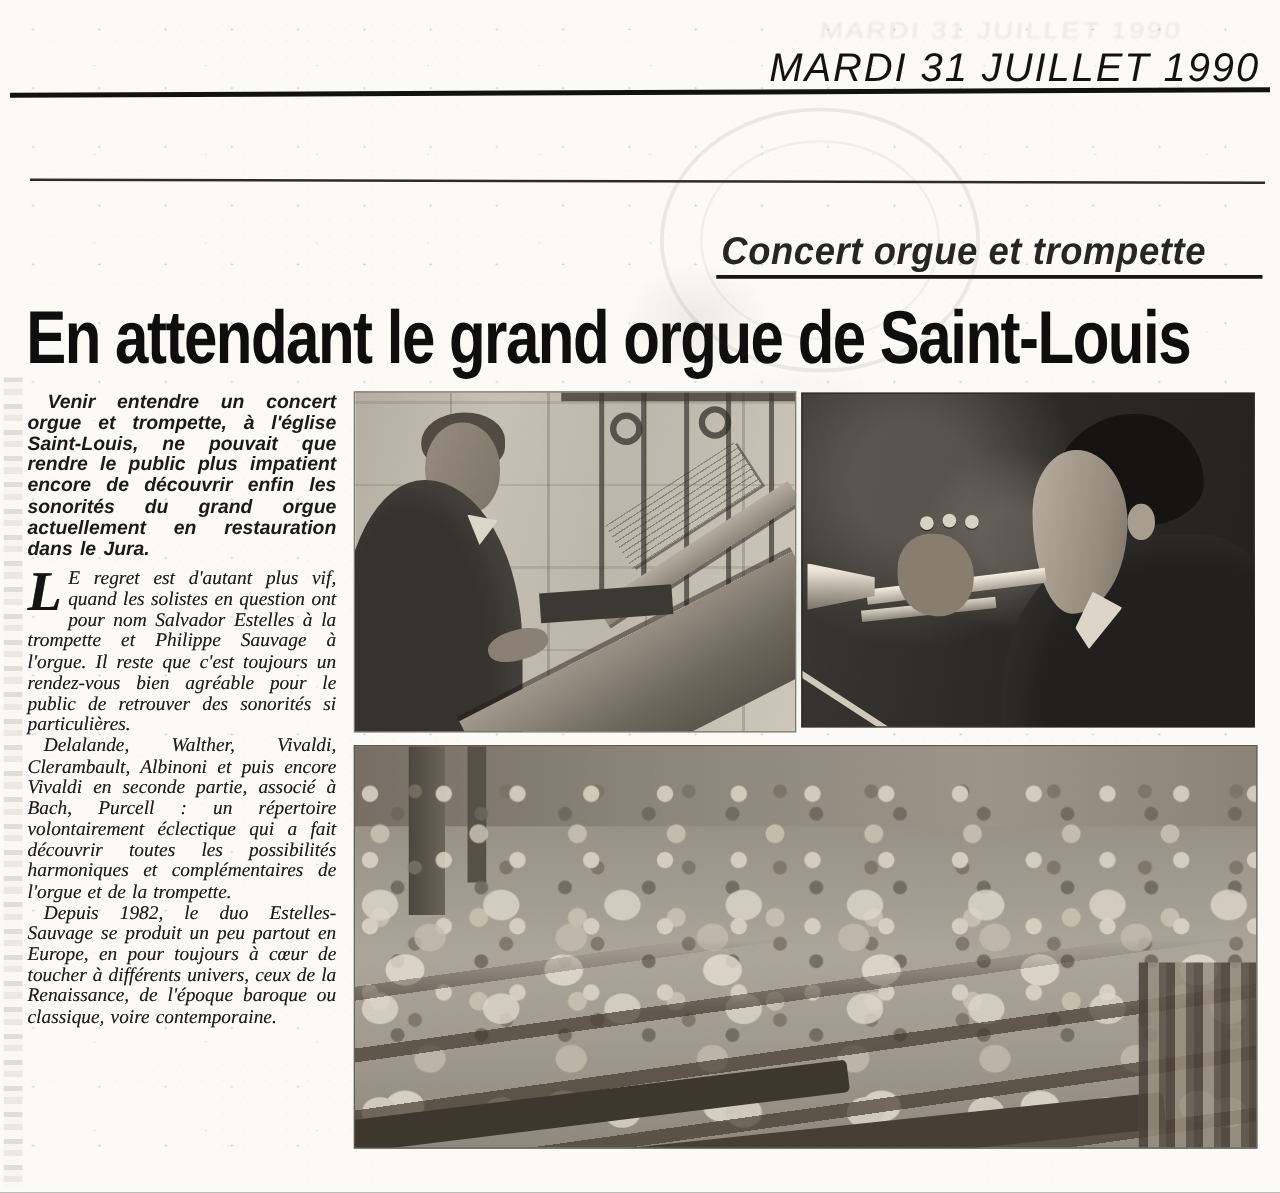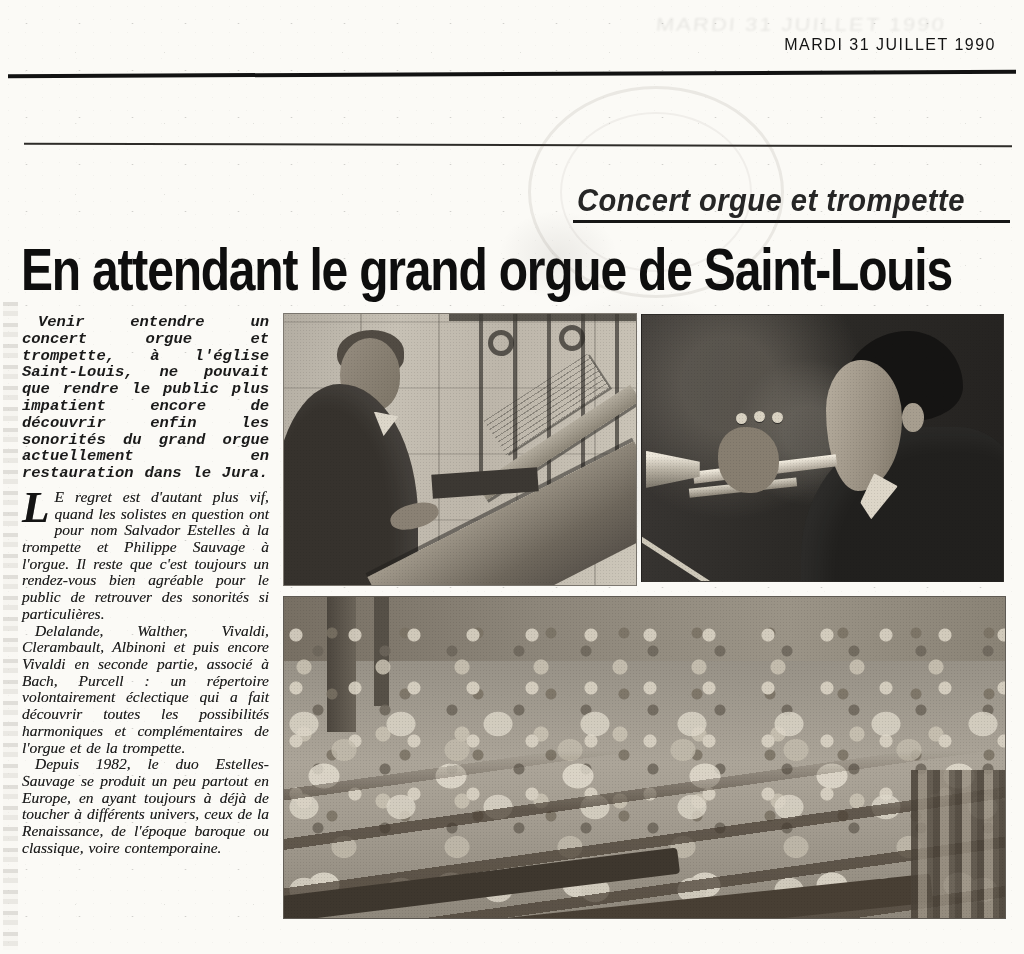--- a/index.html
+++ b/index.html
@@ -18,23 +18,24 @@
     color:#161616;
   }
   .page::after{ 
     content:""; position:absolute; inset:0; pointer-events:none;
     background-image:radial-gradient(rgba(0,0,0,.10) .5px, transparent .9px);
     background-size:17px 13px; opacity:.35;
   }
 
   
   .date {
-    position:absolute; top:36px; right:28px;
-    font-size:16px; letter-spacing:1.5px; font-weight:400; color:#131313;
+    position:absolute; top:36px; right:16px;
+    font-size:32px; letter-spacing:1.5px; font-weight:400; color:#131313;
     white-space:nowrap;
+    font-style:italic;
   }
   .ghost-date {
     position:absolute; top:12px; right:78px;
     font-size:22px; letter-spacing:2px; color:#000; opacity:.08;
     filter:blur(1px); transform:scaleY(.85) skewX(-4deg); white-space:nowrap;
   }
   .rule-top {
     position:absolute; left:8px; top:72px; width:1008px; height:4px;
     background:#121212; transform:rotate(-.25deg);
   }
@@ -68,21 +69,21 @@
     position:absolute; left:21px; top:235px; white-space:nowrap;
   }
   .headline-text {
     display:inline-block; font-size:60px; font-weight:700; letter-spacing:-1.5px;
     color:#0e0e0e; transform:scaleX(.80); transform-origin:left top;
   }
 
   
   .column { position:absolute; left:22px; top:314px; width:247px; }
   .intro {
-    font-family:Liberation Mono, monospace;
+    font-family:Liberation Sans, sans-serif;
     font-weight:700; font-style:italic;
     font-size:15.5px; line-height:16.8px;
     text-align:justify; text-indent:16px; color:#1a1a1a;
     word-spacing:1.5px; margin-bottom:7px;
   }
   .body-par {
     font-family:"Liberation Serif", serif; font-style:italic;
     font-size:15.5px; line-height:16.7px; text-align:justify; color:#1c1c1c;
     text-shadow:0 0 .4px rgba(0,0,0,.45); word-spacing:1px;
   }
@@ -218,21 +219,21 @@
   <div class="kicker">Concert orgue et trompette</div>
   <div class="kicker-underline"></div>
   <div class="headline">
     <span class="headline-text">En attendant le grand orgue de Saint-Louis</span>
   </div>
 
   <div class="column">
     <p class="intro">Venir entendre un concert orgue et trompette, à l'église Saint-Louis, ne pouvait que rendre le public plus impatient encore de découvrir enfin les sonorités du grand orgue actuellement en restauration dans le Jura.</p>
     <p class="body-par"><span class="dropcap">L</span><span>E regret est d'autant plus vif, quand les solistes en question ont pour nom Salvador Estelles à la trompette et Philippe Sauvage à l'orgue. Il reste que c'est toujours un rendez-vous bien agréable pour le public de retrouver des sonorités si particulières.</span></p>
     <p class="body-par indent">Delalande, Walther, Vivaldi, Clerambault, Albinoni et puis encore Vivaldi en seconde partie, associé à Bach, Purcell : un répertoire volontairement éclectique qui a fait découvrir toutes les possibilités harmoniques et complémentaires de l'orgue et de la trompette.</p>
-    <p class="body-par indent">Depuis 1982, le duo Estelles-Sauvage se produit un peu partout en Europe, en ayant toujours à déjà de toucher à différents univers, ceux de la Renaissance, de l'époque baroque ou classique, voire contemporaine.</p>
+    <p class="body-par indent">Depuis 1982, le duo Estelles-Sauvage se produit un peu partout en Europe, en pour toujours à cœur de toucher à différents univers, ceux de la Renaissance, de l'époque baroque ou classique, voire contemporaine.</p>
   </div>
 
   <div class="photo photo-organist" aria-label="Organiste en costume sombre jouant devant sa partition, grille en fer forgé à l'arrière-plan">
     <div class="ab p1-joints"></div>
     <div class="ab p1-railing"></div>
     <div class="ab p1-rail-scroll" style="left:58%; top:6%;"></div>
     <div class="ab p1-rail-scroll" style="left:78%; top:4%;"></div>
     <div class="ab p1-hair"></div>
     <div class="ab p1-head"></div>
     <div class="ab p1-man-body"></div>

